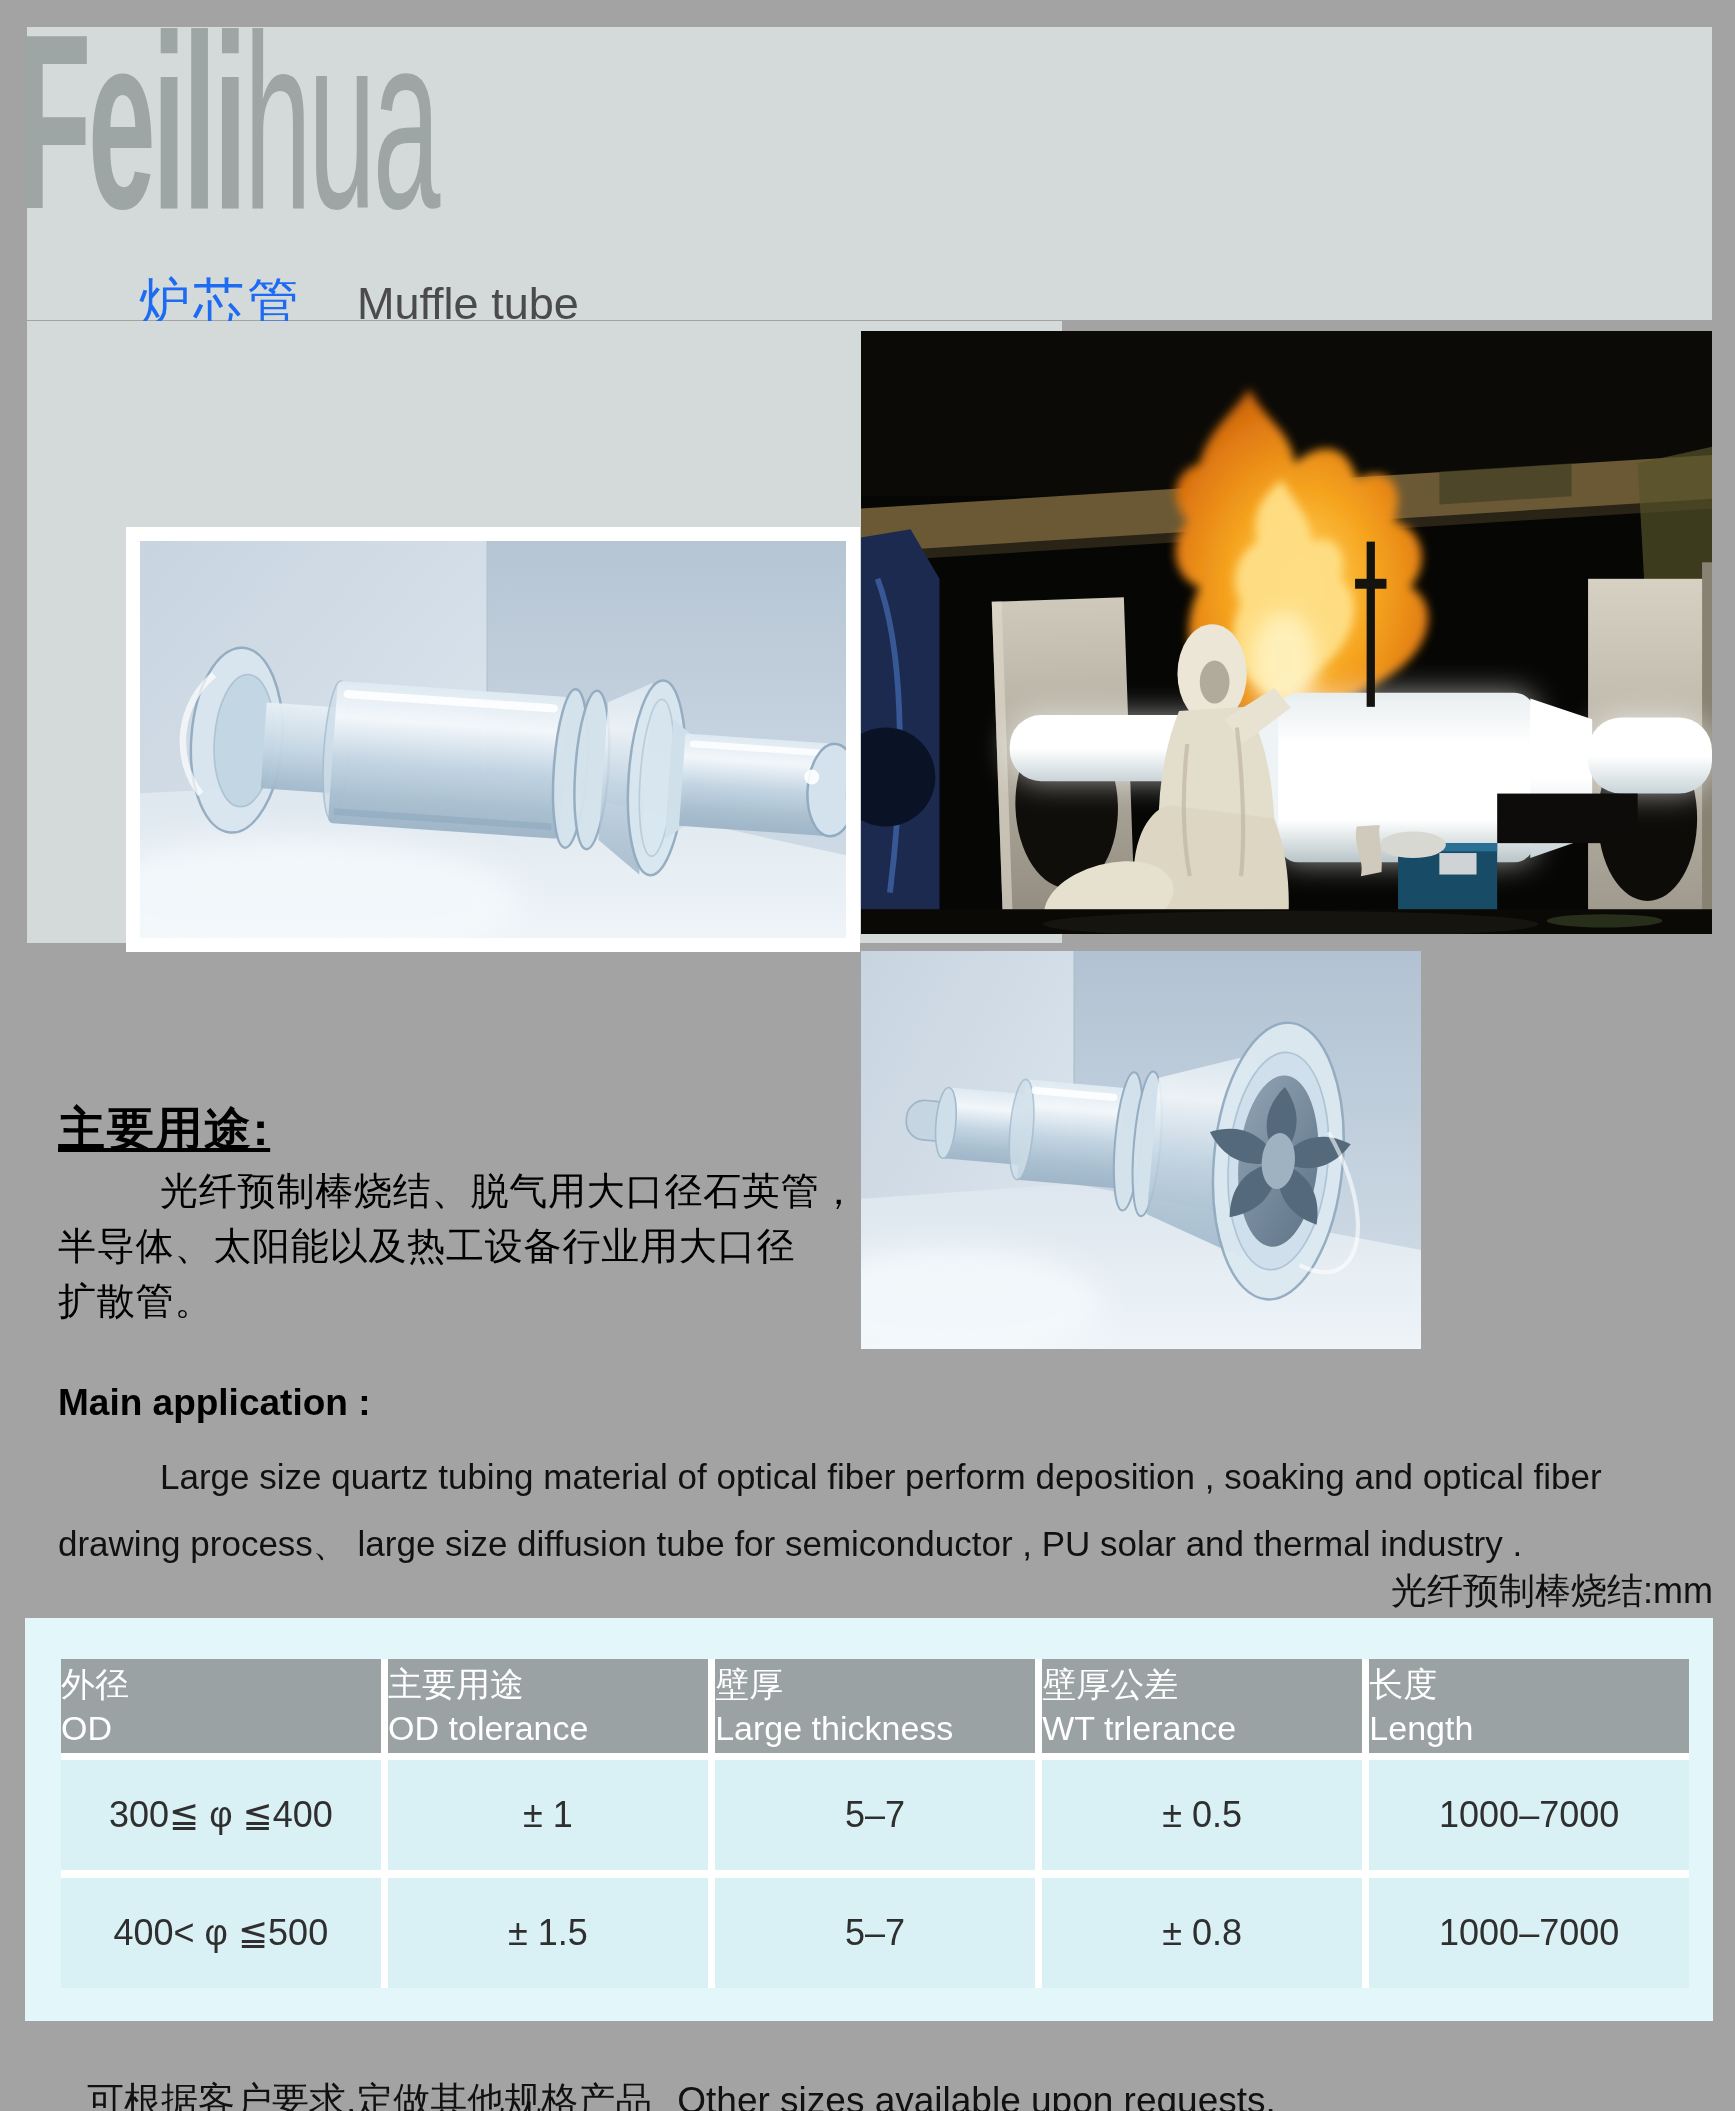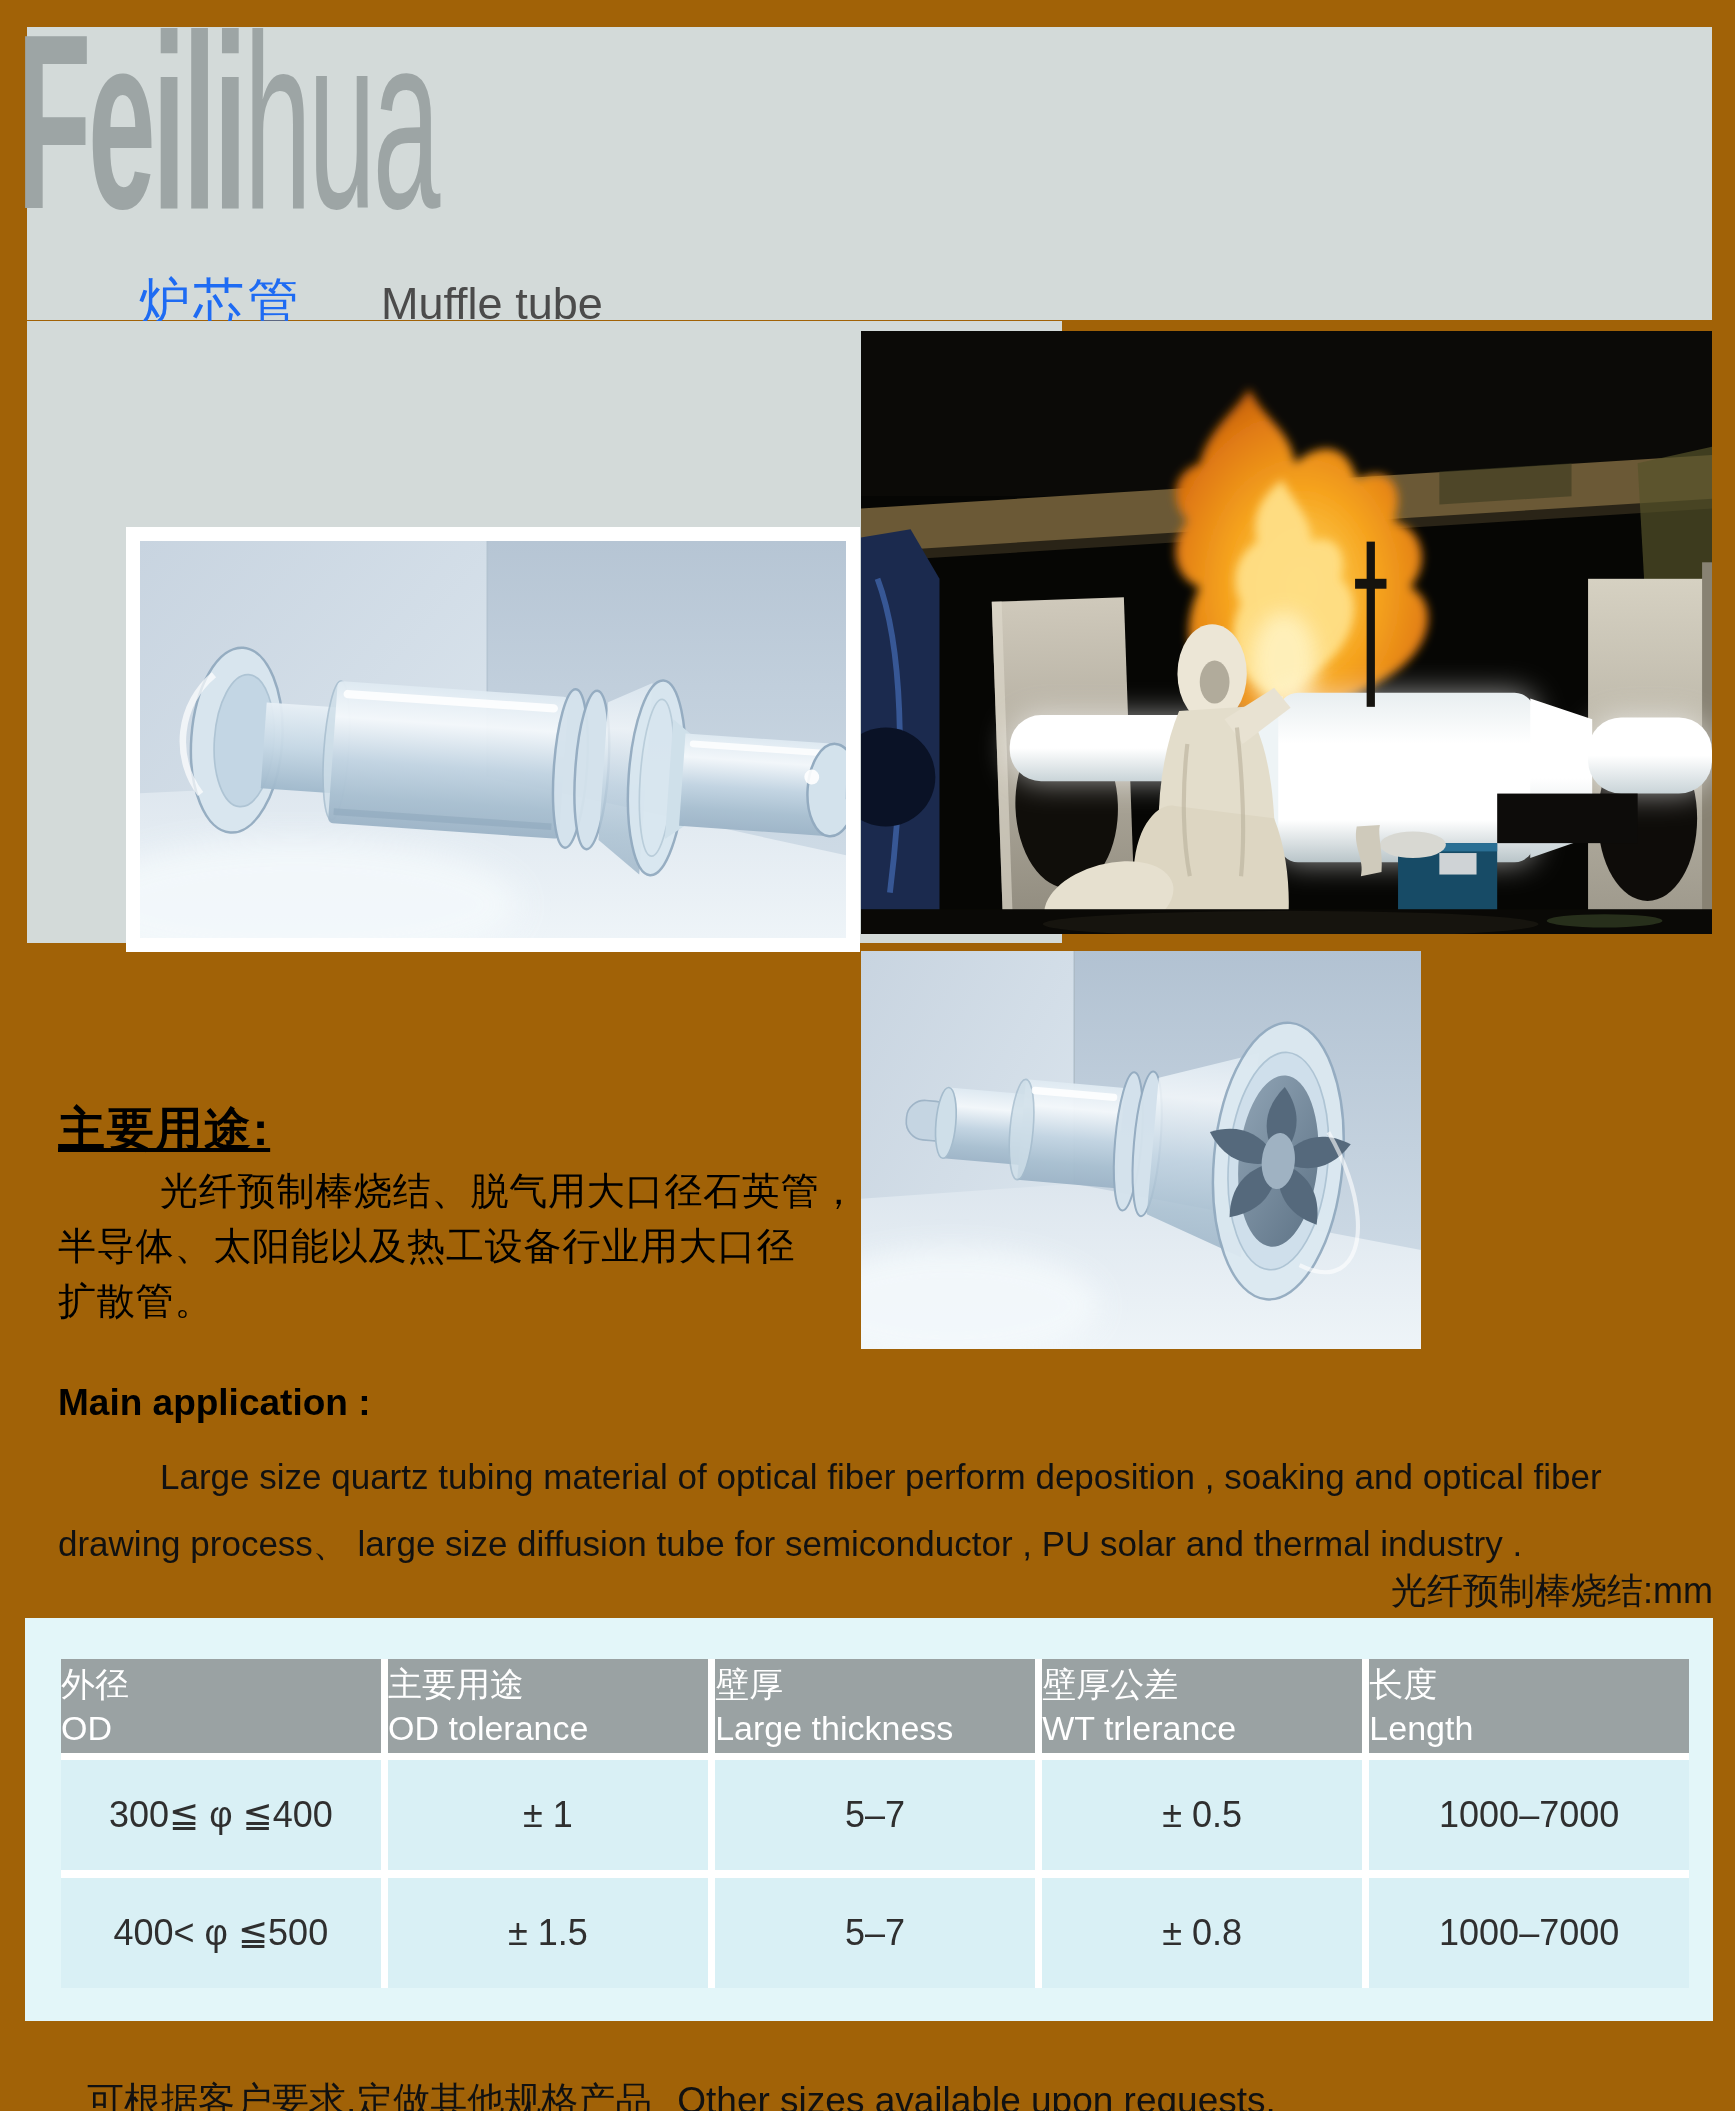--- a/index.html
+++ b/index.html
@@ -1,27 +1,27 @@
 <!DOCTYPE html>
 <html style="font-size:13.2px"><head>
 <meta charset="utf-8">
 <style>
   html,body{margin:0;padding:0;background:#ffffff;}
-  .page{position:relative;width:1736px;height:2111px;background:#a16207;overflow:hidden;
+  .page{position:relative;width:1736px;height:2111px;background:#a3a3a3;overflow:hidden;
         font-family:"Liberation Sans",sans-serif;color:#000;}
 
   
   .gray-band{position:absolute;left:27px;top:27px;width:1685px;height:293px;background:#d3dad9;}
   .gray-col{position:absolute;left:27px;top:321px;width:1035px;height:622px;background:#d3dad9;}
 
   .logo{position:absolute;left:-10px;top:-29px;font-size:248px;font-weight:700;line-height:1;
         letter-spacing:-6.6px;color:#9da5a5;transform:scaleX(0.49);transform-origin:0 0;white-space:nowrap;}
   .logo .light{font-weight:400;}
 
-  .title-row{position:absolute;left:112px;top:241px;display:flex;align-items:baseline;gap:24px;}
+  .title-row{position:absolute;left:112px;top:241px;display:flex;align-items:baseline;}
   .title-cn{font-size:51px;color:#1e6bf3;letter-spacing:3.3px;font-weight:500;}
   .title-en{font-size:45px;color:#4b4b4b;margin-left:55px;}
 
   .render-left{position:absolute;left:126px;top:527px;width:734px;height:425px;background:#ffffff;
                box-sizing:border-box;padding:14px;}
   .photo{position:absolute;left:861px;top:331px;width:851px;height:603px;}
   .render-right{position:absolute;left:861px;top:951px;width:560px;height:398px;}
   .render-left svg,.photo svg,.render-right svg{display:block;width:100%;height:100%;}
 
   .cn-heading{position:absolute;left:58px;top:1098px;font-size:47px;font-weight:700;letter-spacing:1.7px;text-decoration:underline;}

